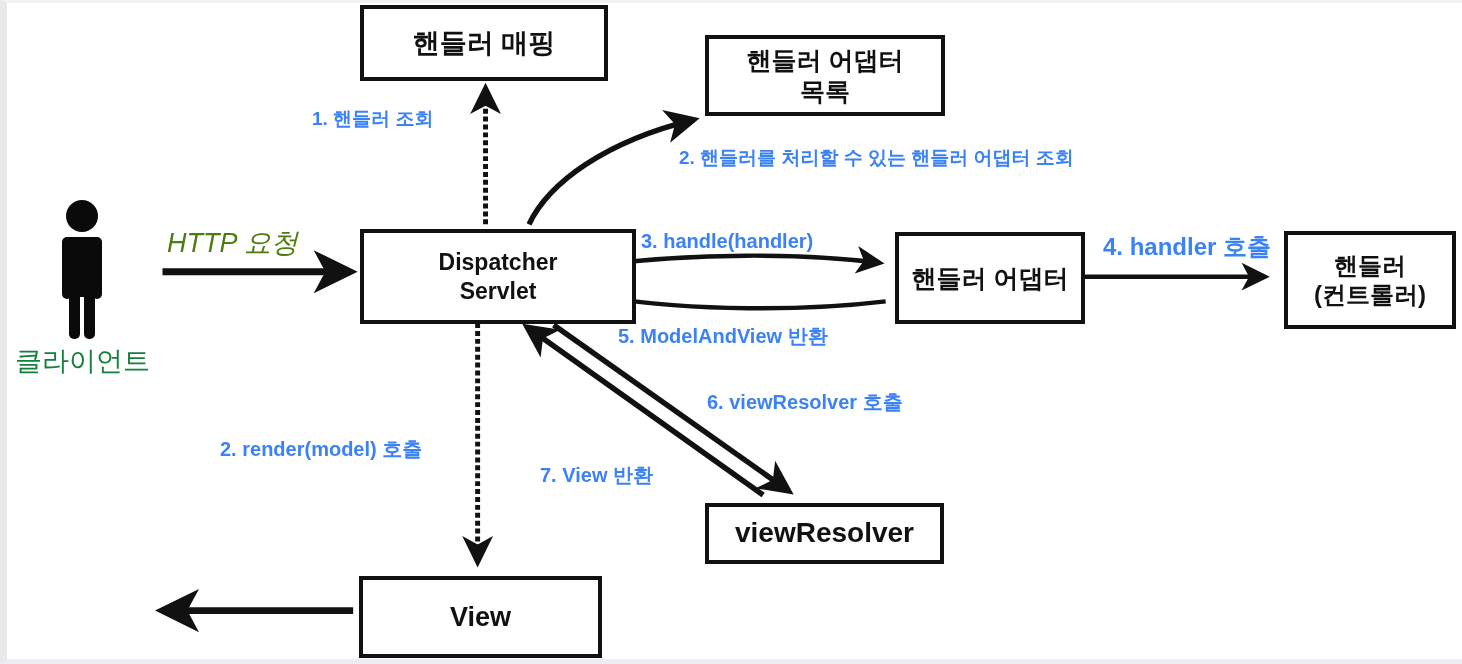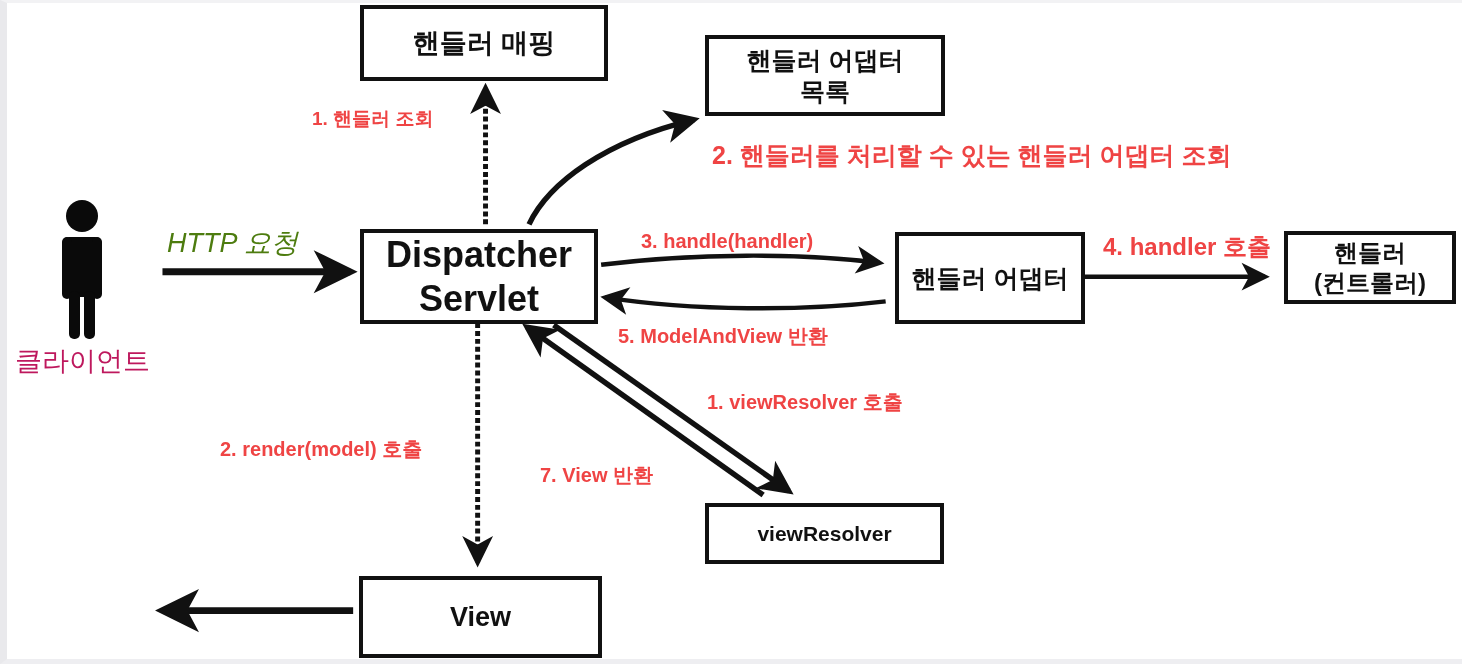--- a/index.html
+++ b/index.html
@@ -42,33 +42,33 @@
     font-weight: bold;
     line-height: 1.22;
     z-index: 3;
   }
   .node-label {
     display: block;
     white-space: pre-line;
   }
   .edge-label {
     position: absolute;
-    color: #ef4444;
+    color: #3b82f6;
     font-weight: bold;
     white-space: nowrap;
     z-index: 4;
   }
   .edge-label.light {
     color: #4d7c0f;
     font-weight: normal;
     font-style: italic;
   }
   .actor-caption {
     position: absolute;
-    color: #be185d;
+    color: #15803d;
     white-space: nowrap;
     z-index: 4;
   }
   #client-figure {
     position: absolute;
     z-index: 3;
   }
 </style>
 </head>
 <body>
@@ -142,54 +142,54 @@
 
   <div class="node-box" style="left:353px; top:2px; width:248px; height:76px; font-size:27px;">
     <span class="node-label">핸들러 매핑</span>
   </div>
 
   <div class="node-box" style="left:698px; top:32px; width:240px; height:81px; font-size:25px;">
     <span class="node-label">핸들러 어댑터
 목록</span>
   </div>
 
-  <div class="node-box" style="left:353px; top:226px; width:238px; height:95px; font-size:36px;">
+  <div class="node-box" style="left:353px; top:226px; width:276px; height:95px; font-size:23px;">
     <span class="node-label">Dispatcher
 Servlet</span>
   </div>
 
   <div class="node-box" style="left:888px; top:229px; width:190px; height:92px; font-size:25px;">
     <span class="node-label">핸들러 어댑터</span>
   </div>
 
-  <div class="node-box" style="left:1277px; top:228px; width:172px; height:73px; font-size:24px;">
+  <div class="node-box" style="left:1277px; top:228px; width:172px; height:98px; font-size:24px;">
     <span class="node-label">핸들러
 (컨트롤러)</span>
   </div>
 
-  <div class="node-box" style="left:698px; top:500px; width:239px; height:61px; font-size:21px;">
+  <div class="node-box" style="left:698px; top:500px; width:239px; height:61px; font-size:28px;">
     <span class="node-label">viewResolver</span>
   </div>
 
   <div class="node-box" style="left:352px; top:573px; width:243px; height:82px; font-size:27px;">
     <span class="node-label">View</span>
   </div>
 
   <div class="edge-label light" style="left:160px; top:222px; font-size:27px;">HTTP 요청</div>
 
   <div class="edge-label" style="left:305px; top:103px; font-size:19px;">1. 핸들러 조회</div>
 
-  <div class="edge-label" style="left:672px; top:136px; font-size:25px;margin-left:33px;">2. 핸들러를 처리할 수 있는 핸들러 어댑터 조회</div>
+  <div class="edge-label" style="left:672px; top:142px; font-size:19px;">2. 핸들러를 처리할 수 있는 핸들러 어댑터 조회</div>
 
   <div class="edge-label" style="left:634px; top:227px; font-size:20px;">3. handle(handler)</div>
 
   <div class="edge-label" style="left:1096px; top:228px; font-size:24px;">4. handler 호출</div>
 
   <div class="edge-label" style="left:611px; top:320px; font-size:20px;">5. ModelAndView 반환</div>
 
-  <div class="edge-label" style="left:700px; top:386px; font-size:20px;">1. viewResolver 호출</div>
+  <div class="edge-label" style="left:700px; top:386px; font-size:20px;">6. viewResolver 호출</div>
 
   <div class="edge-label" style="left:533px; top:459px; font-size:20px;">7. View 반환</div>
 
   <div class="edge-label" style="left:213px; top:433px; font-size:20px;">2. render(model) 호출</div>
 
 
 </div>
 
 </body></html>

